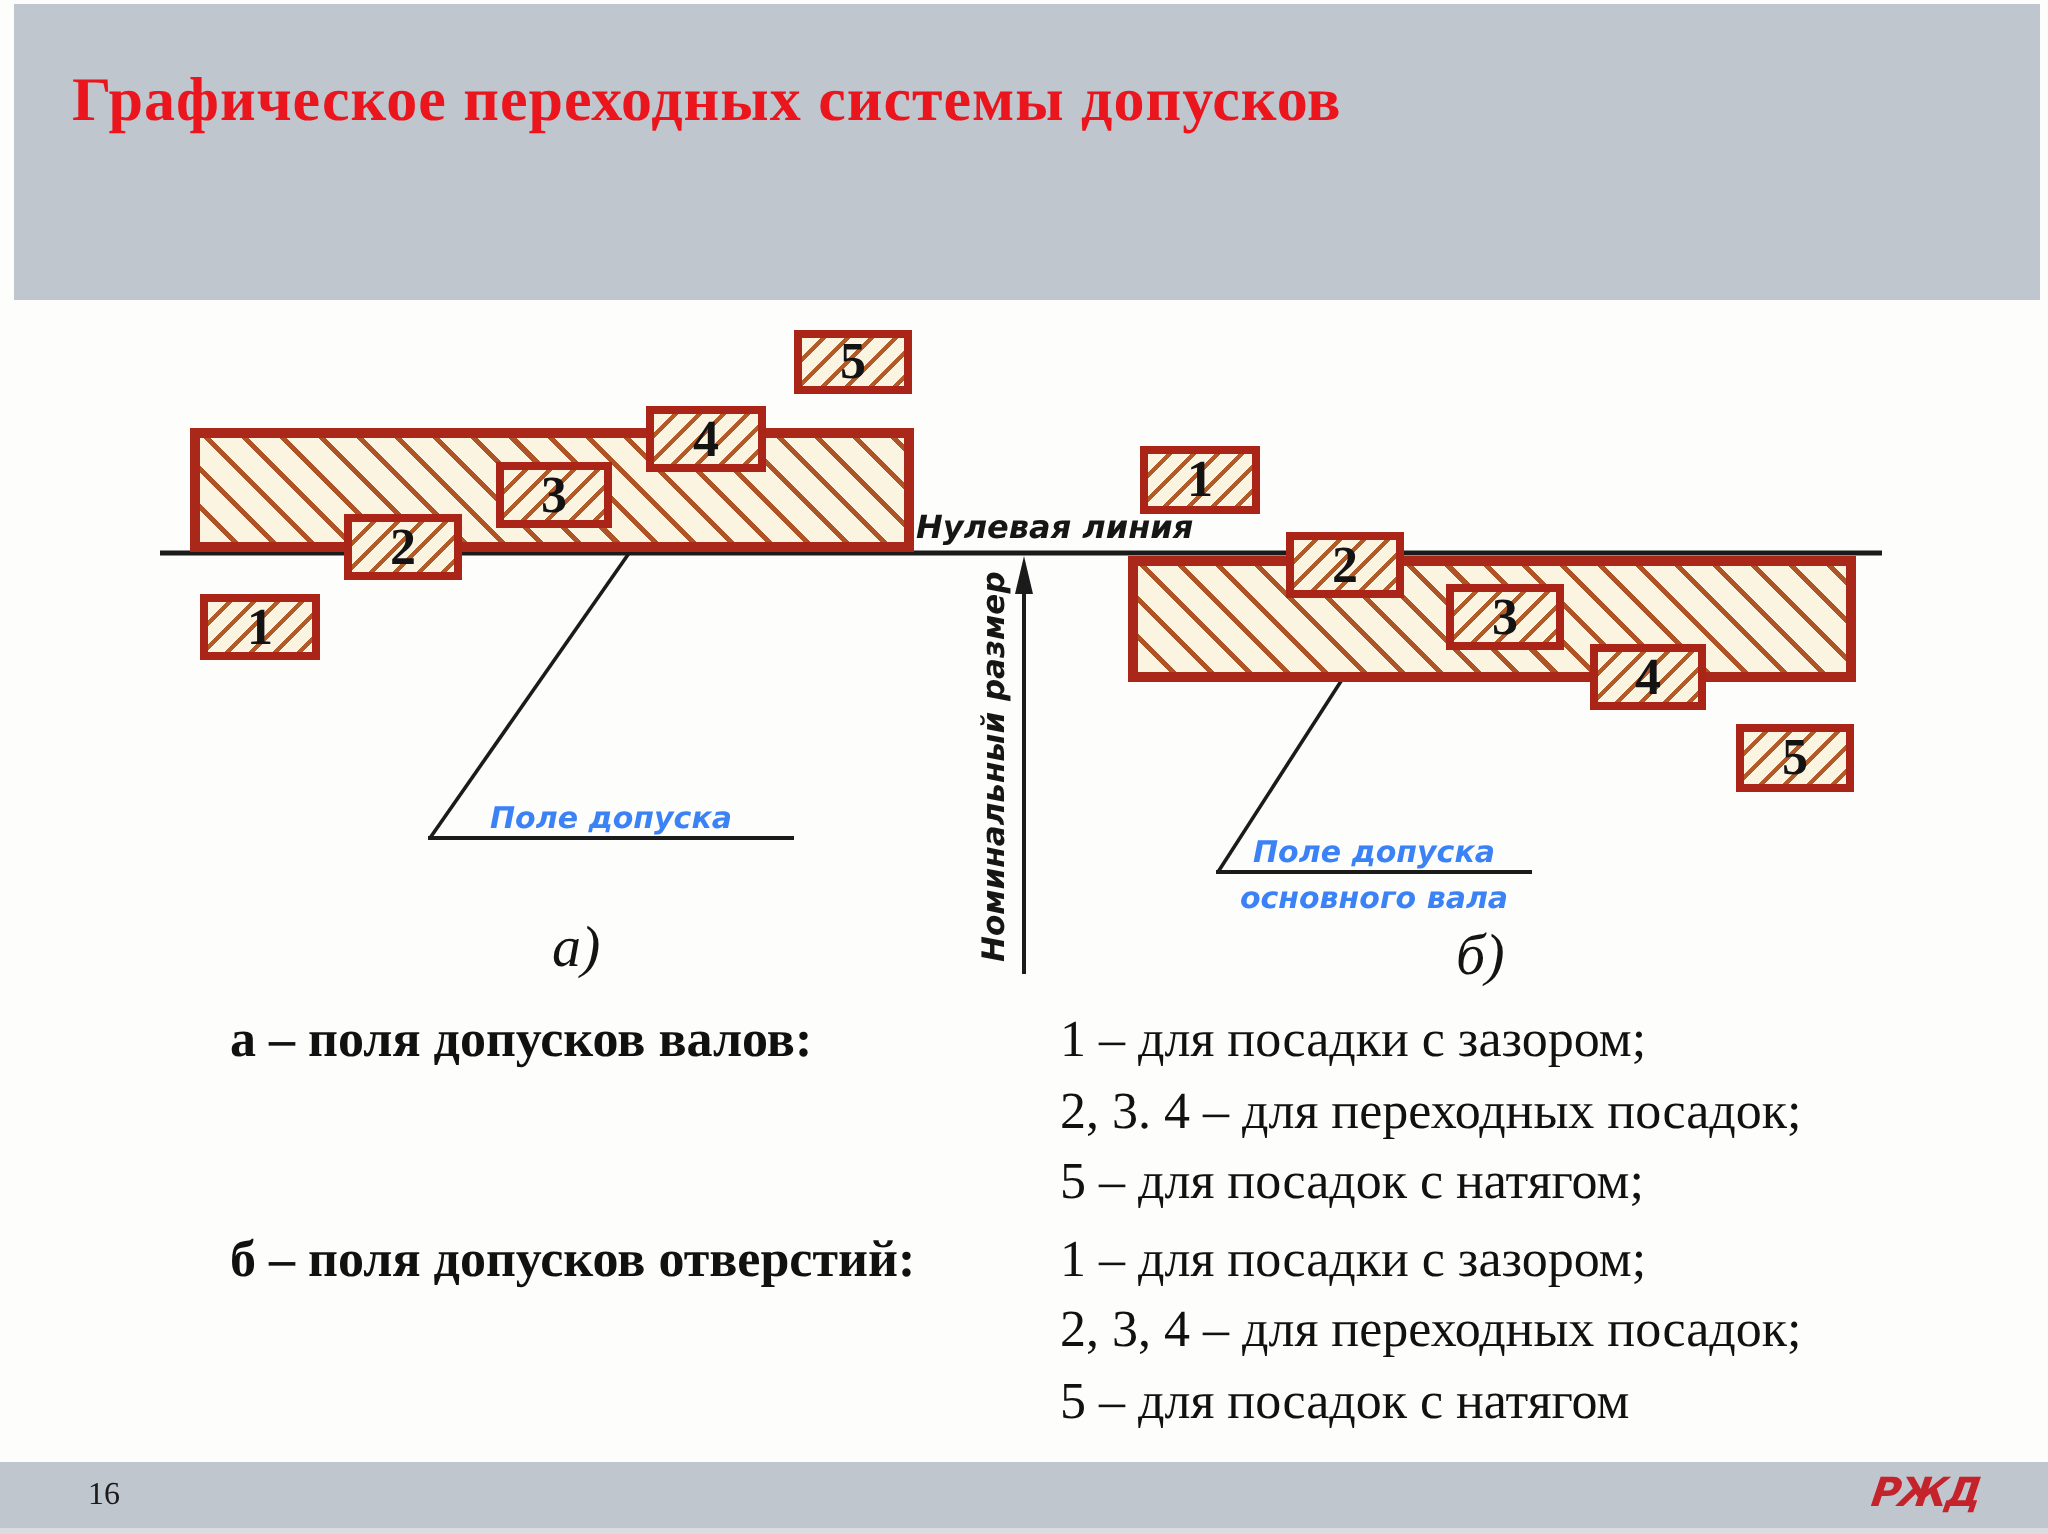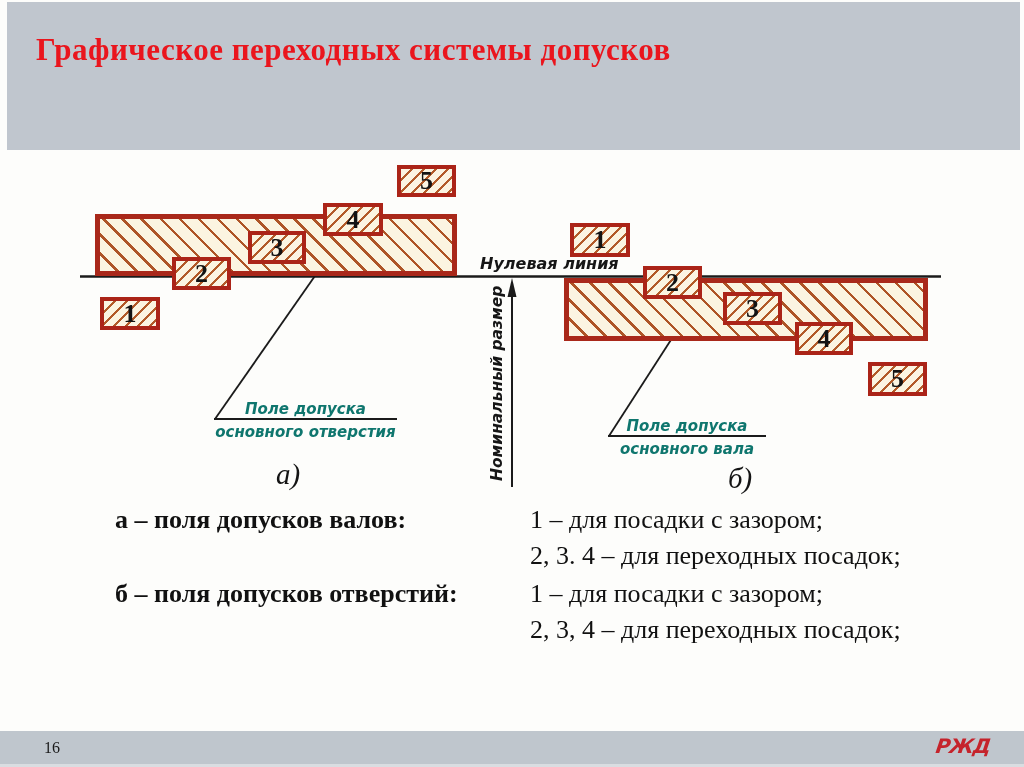--- a/index.html
+++ b/index.html
@@ -31,26 +31,26 @@
   #box-a4{left:323px;top:203px;width:60px;height:33px;}
   #box-a5{left:397px;top:165px;width:59px;height:32px;}
   #box-b1{left:570px;top:223px;width:60px;height:34px;}
   #box-b2{left:643px;top:266px;width:59px;height:33px;}
   #box-b3{left:723px;top:292px;width:59px;height:33px;}
   #box-b4{left:795px;top:322px;width:58px;height:33px;}
   #box-b5{left:868px;top:362px;width:59px;height:34px;}
 
   .draw-label{position:absolute;font-family:"DejaVu Sans",sans-serif;font-style:italic;
               font-weight:bold;color:#161616;white-space:nowrap;}
-  #zero-line-label{left:458px;top:254px;font-size:16px;padding-left:22px;}
+  #zero-line-label{left:458px;top:254px;font-size:16px;}
   #nominal-label{left:402px;top:377px;width:190px;height:18px;font-size:15.5px;
                  text-align:center;transform:rotate(-90deg);transform-origin:center;}
 
   .caption{position:absolute;font-family:"DejaVu Sans",sans-serif;font-style:italic;
-           font-weight:bold;font-size:15px;color:#0f766e;text-align:center;}
+           font-weight:bold;font-size:15px;color:#3b82f6;text-align:center;}
   #caption-a{left:214px;top:400px;width:183px;}
   #caption-b{left:608px;top:417px;width:158px;}
   .caption .cap1{display:block;border-bottom:2px solid #1b1b1b;padding-bottom:2px;height:16px;}
   .caption .cap2{display:block;padding-top:3px;}
 
   .sublabel{position:absolute;font-style:italic;font-size:29px;color:#141414;}
   #sublabel-a{left:276px;top:458px;}
   #sublabel-b{left:728px;top:462px;}
 
   
@@ -121,43 +121,44 @@
     </div>
   <div class="tolbox" id="box-b5">
       <span>5</span>
     </div>
 
   <div class="draw-label" id="zero-line-label">Нулевая линия</div>
   <div class="draw-label" id="nominal-label">Номинальный размер</div>
 
   <div class="caption" id="caption-a">
     <span class="cap1">Поле допуска</span>
-    <span class="cap2">основного отверстия</span>
   </div>
   <div class="caption" id="caption-b">
     <span class="cap1">Поле допуска</span>
     <span class="cap2">основного вала</span>
   </div>
 
   <div class="sublabel" id="sublabel-a">а)</div>
   <div class="sublabel" id="sublabel-b">б)</div>
 
   <div class="legend">
     <div class="legend-row">
       <div class="legend-label">а – поля допусков валов:</div>
       <div class="legend-items">
         <div>1 – для посадки с зазором;</div>
         <div>2, 3. 4 – для переходных посадок;</div>
+        <div>5 – для посадок с натягом;</div>
       </div>
     </div>
     <div class="legend-row second">
       <div class="legend-label">б – поля допусков отверстий:</div>
       <div class="legend-items">
         <div>1 – для посадки с зазором;</div>
         <div>2, 3, 4 – для переходных  посадок;</div>
+        <div>5 – для посадок с натягом</div>
       </div>
     </div>
   </div>
 
   <div class="footer-band">
     <div class="page-number">16</div>
     <div class="logo">РЖД</div>
   </div>
   <div class="footer-strip"></div>
 

